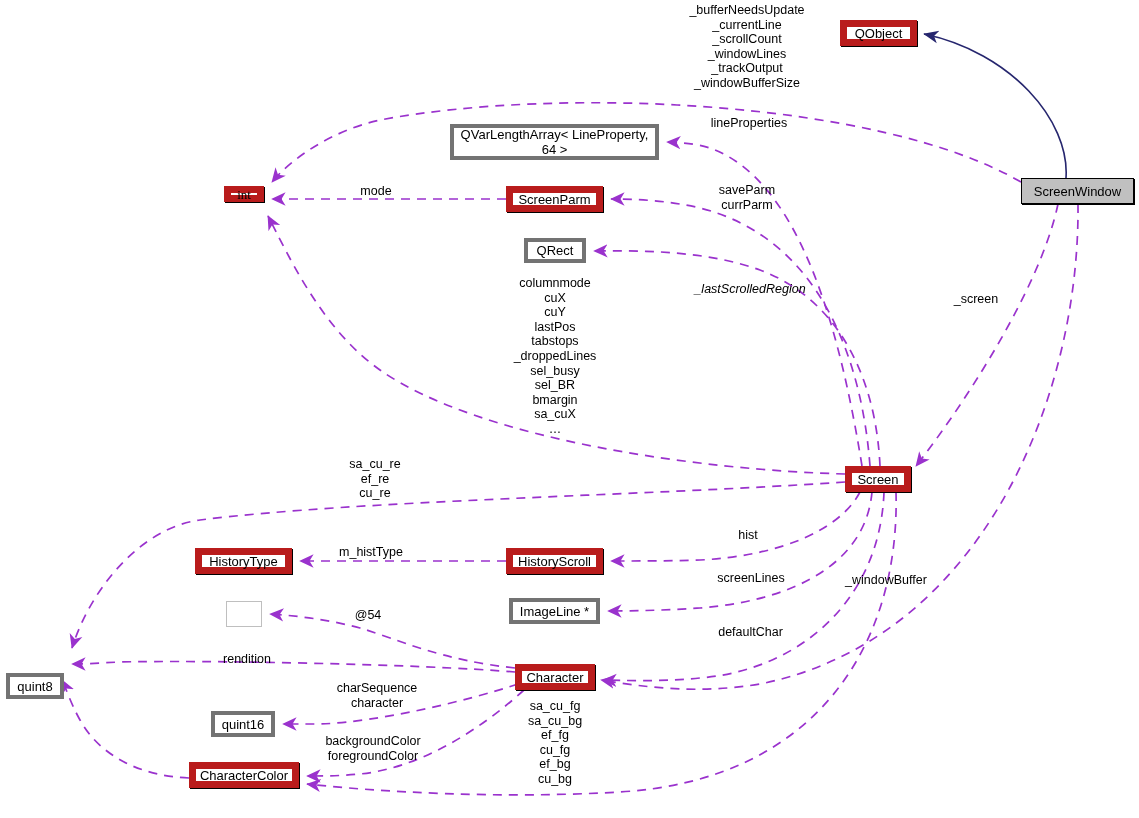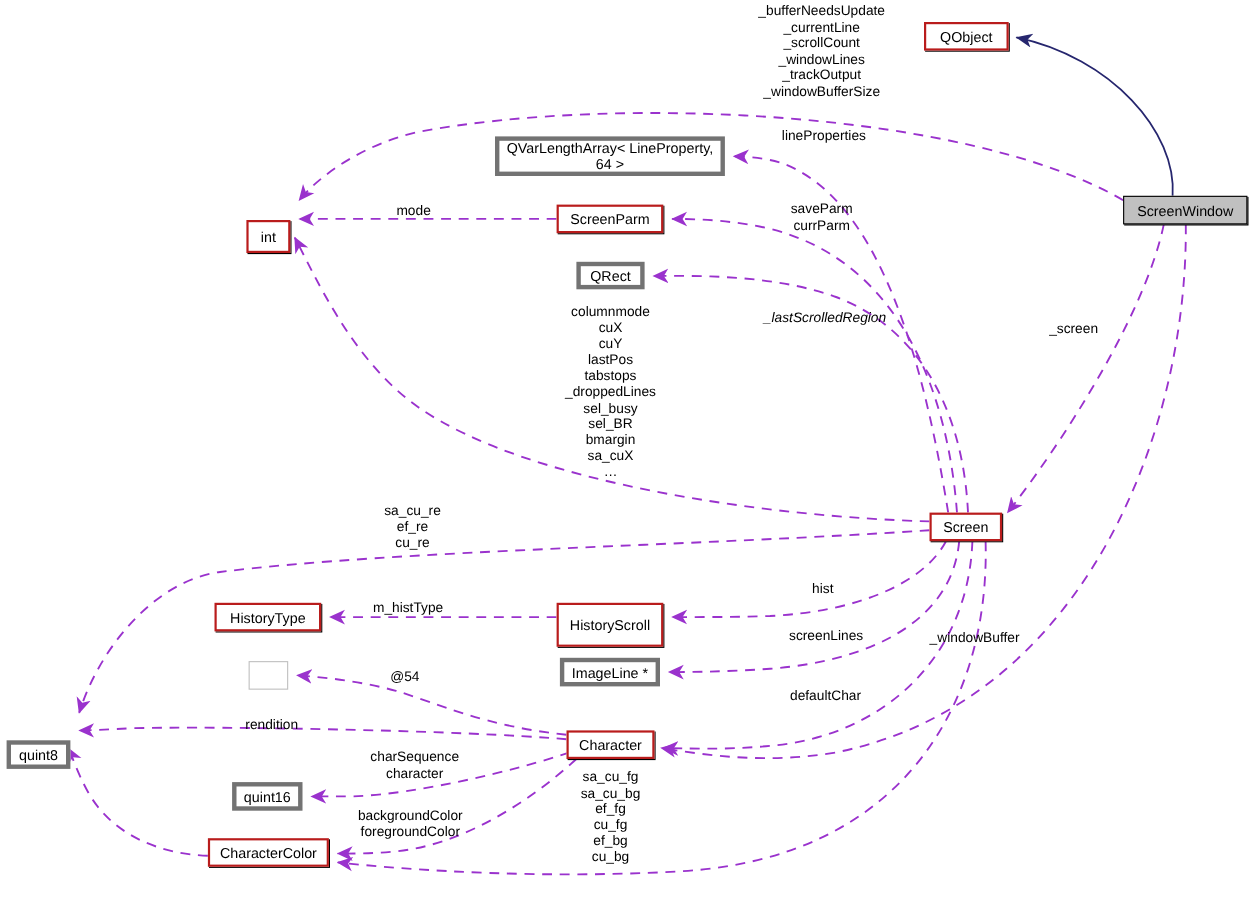--- a/index.html
+++ b/index.html
@@ -31,21 +31,21 @@
     justify-content: center;
     text-align: center;
     font-size: 13px;
     line-height: 15px;
     color: #000000;
     background: #ffffff;
     white-space: pre;
     z-index: 5;
   }
   .node.internal {
-    border: 2px solid #b91c1c;
+    border: 7px solid #b91c1c;
     box-shadow: 1px 1px 0 0 #000000;
   }
   .node.external {
     border: 4px solid #737373;
   }
   .node.focus {
     border: 1px solid #000000;
     background: #c0c0c0;
     box-shadow: 1px 1px 0 0 #000000;
   }
@@ -121,26 +121,26 @@
       <path d="M515,668 C440,660 400,640 360,628 C330,620 300,616 270,614" marker-end="url(#ah-purple)"></path>
 
       <path d="M189,778 C140,776 100,756 80,720 C70,702 66,688 62,680" marker-end="url(#ah-purple)"></path>
     </g>
   </svg>
 
   <div class="node focus" style="left:1021px; top:178px; width:113px; height:26px;text-align:right;">ScreenWindow</div>
   <div class="node internal" style="left:840px;  top:20px;  width:77px;  height:26px;">QObject</div>
   <div class="node external" style="left:450px;  top:124px; width:209px; height:36px;">QVarLengthArray&lt; LineProperty,
 64 &gt;</div>
-  <div class="node internal" style="left:224px;  top:200px; width:40px;  height:30px;">int</div>
+  <div class="node internal" style="left:224px;  top:186px; width:40px;  height:16px;font-family:Liberation Serif, serif;">int</div>
   <div class="node internal" style="left:506px;  top:186px; width:97px;  height:26px;">ScreenParm</div>
   <div class="node external" style="left:524px;  top:238px; width:62px;  height:25px;">QRect</div>
   <div class="node internal" style="left:845px;  top:466px; width:66px;  height:26px;">Screen</div>
   <div class="node internal" style="left:195px;  top:548px; width:97px;  height:26px;">HistoryType</div>
-  <div class="node internal" style="left:506px;  top:548px; width:97px;  height:40px;text-align:center;">HistoryScroll</div>
+  <div class="node internal" style="left:506px;  top:548px; width:97px;  height:26px;text-align:center;">HistoryScroll</div>
   <div class="node blank" style="left:226px;  top:601px; width:36px;  height:26px;"></div>
   <div class="node external" style="left:509px;  top:598px; width:91px;  height:26px;">ImageLine *</div>
   <div class="node external" style="left:6px;    top:673px; width:58px;  height:26px;">quint8</div>
   <div class="node internal" style="left:515px;  top:664px; width:80px;  height:26px;">Character</div>
   <div class="node external" style="left:211px;  top:711px; width:64px;  height:26px;">quint16</div>
   <div class="node internal" style="left:189px;  top:762px; width:110px; height:26px;">CharacterColor</div>
 
   <div class="edge-label" style="left:686px; top:3px;   width:122px;">_bufferNeedsUpdate
 _currentLine
 _scrollCount

